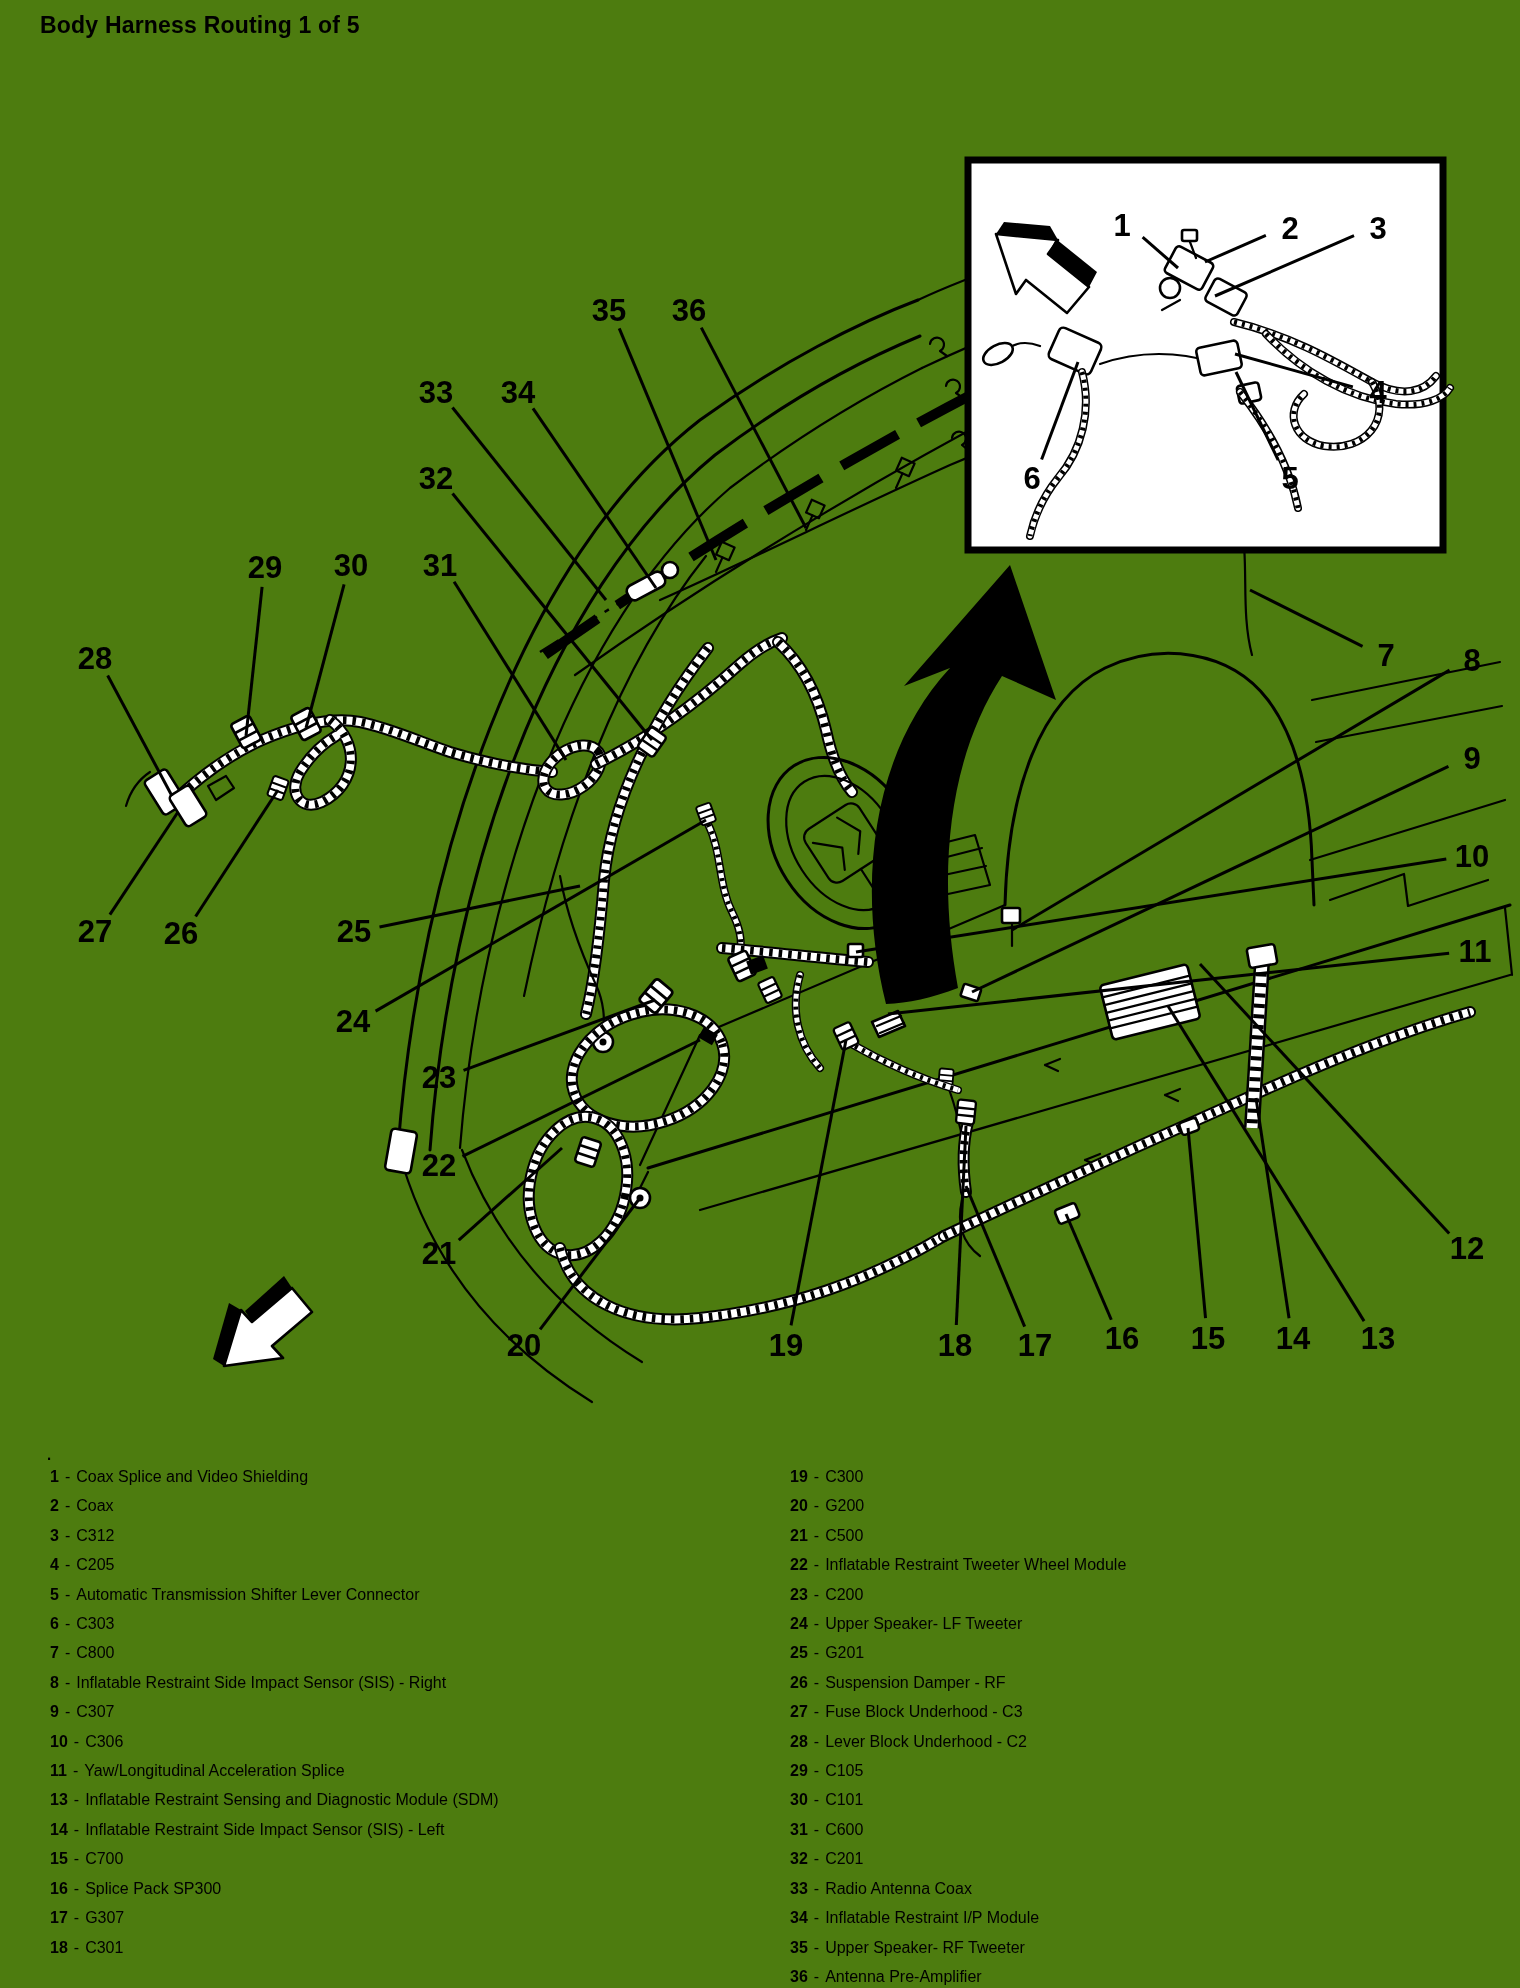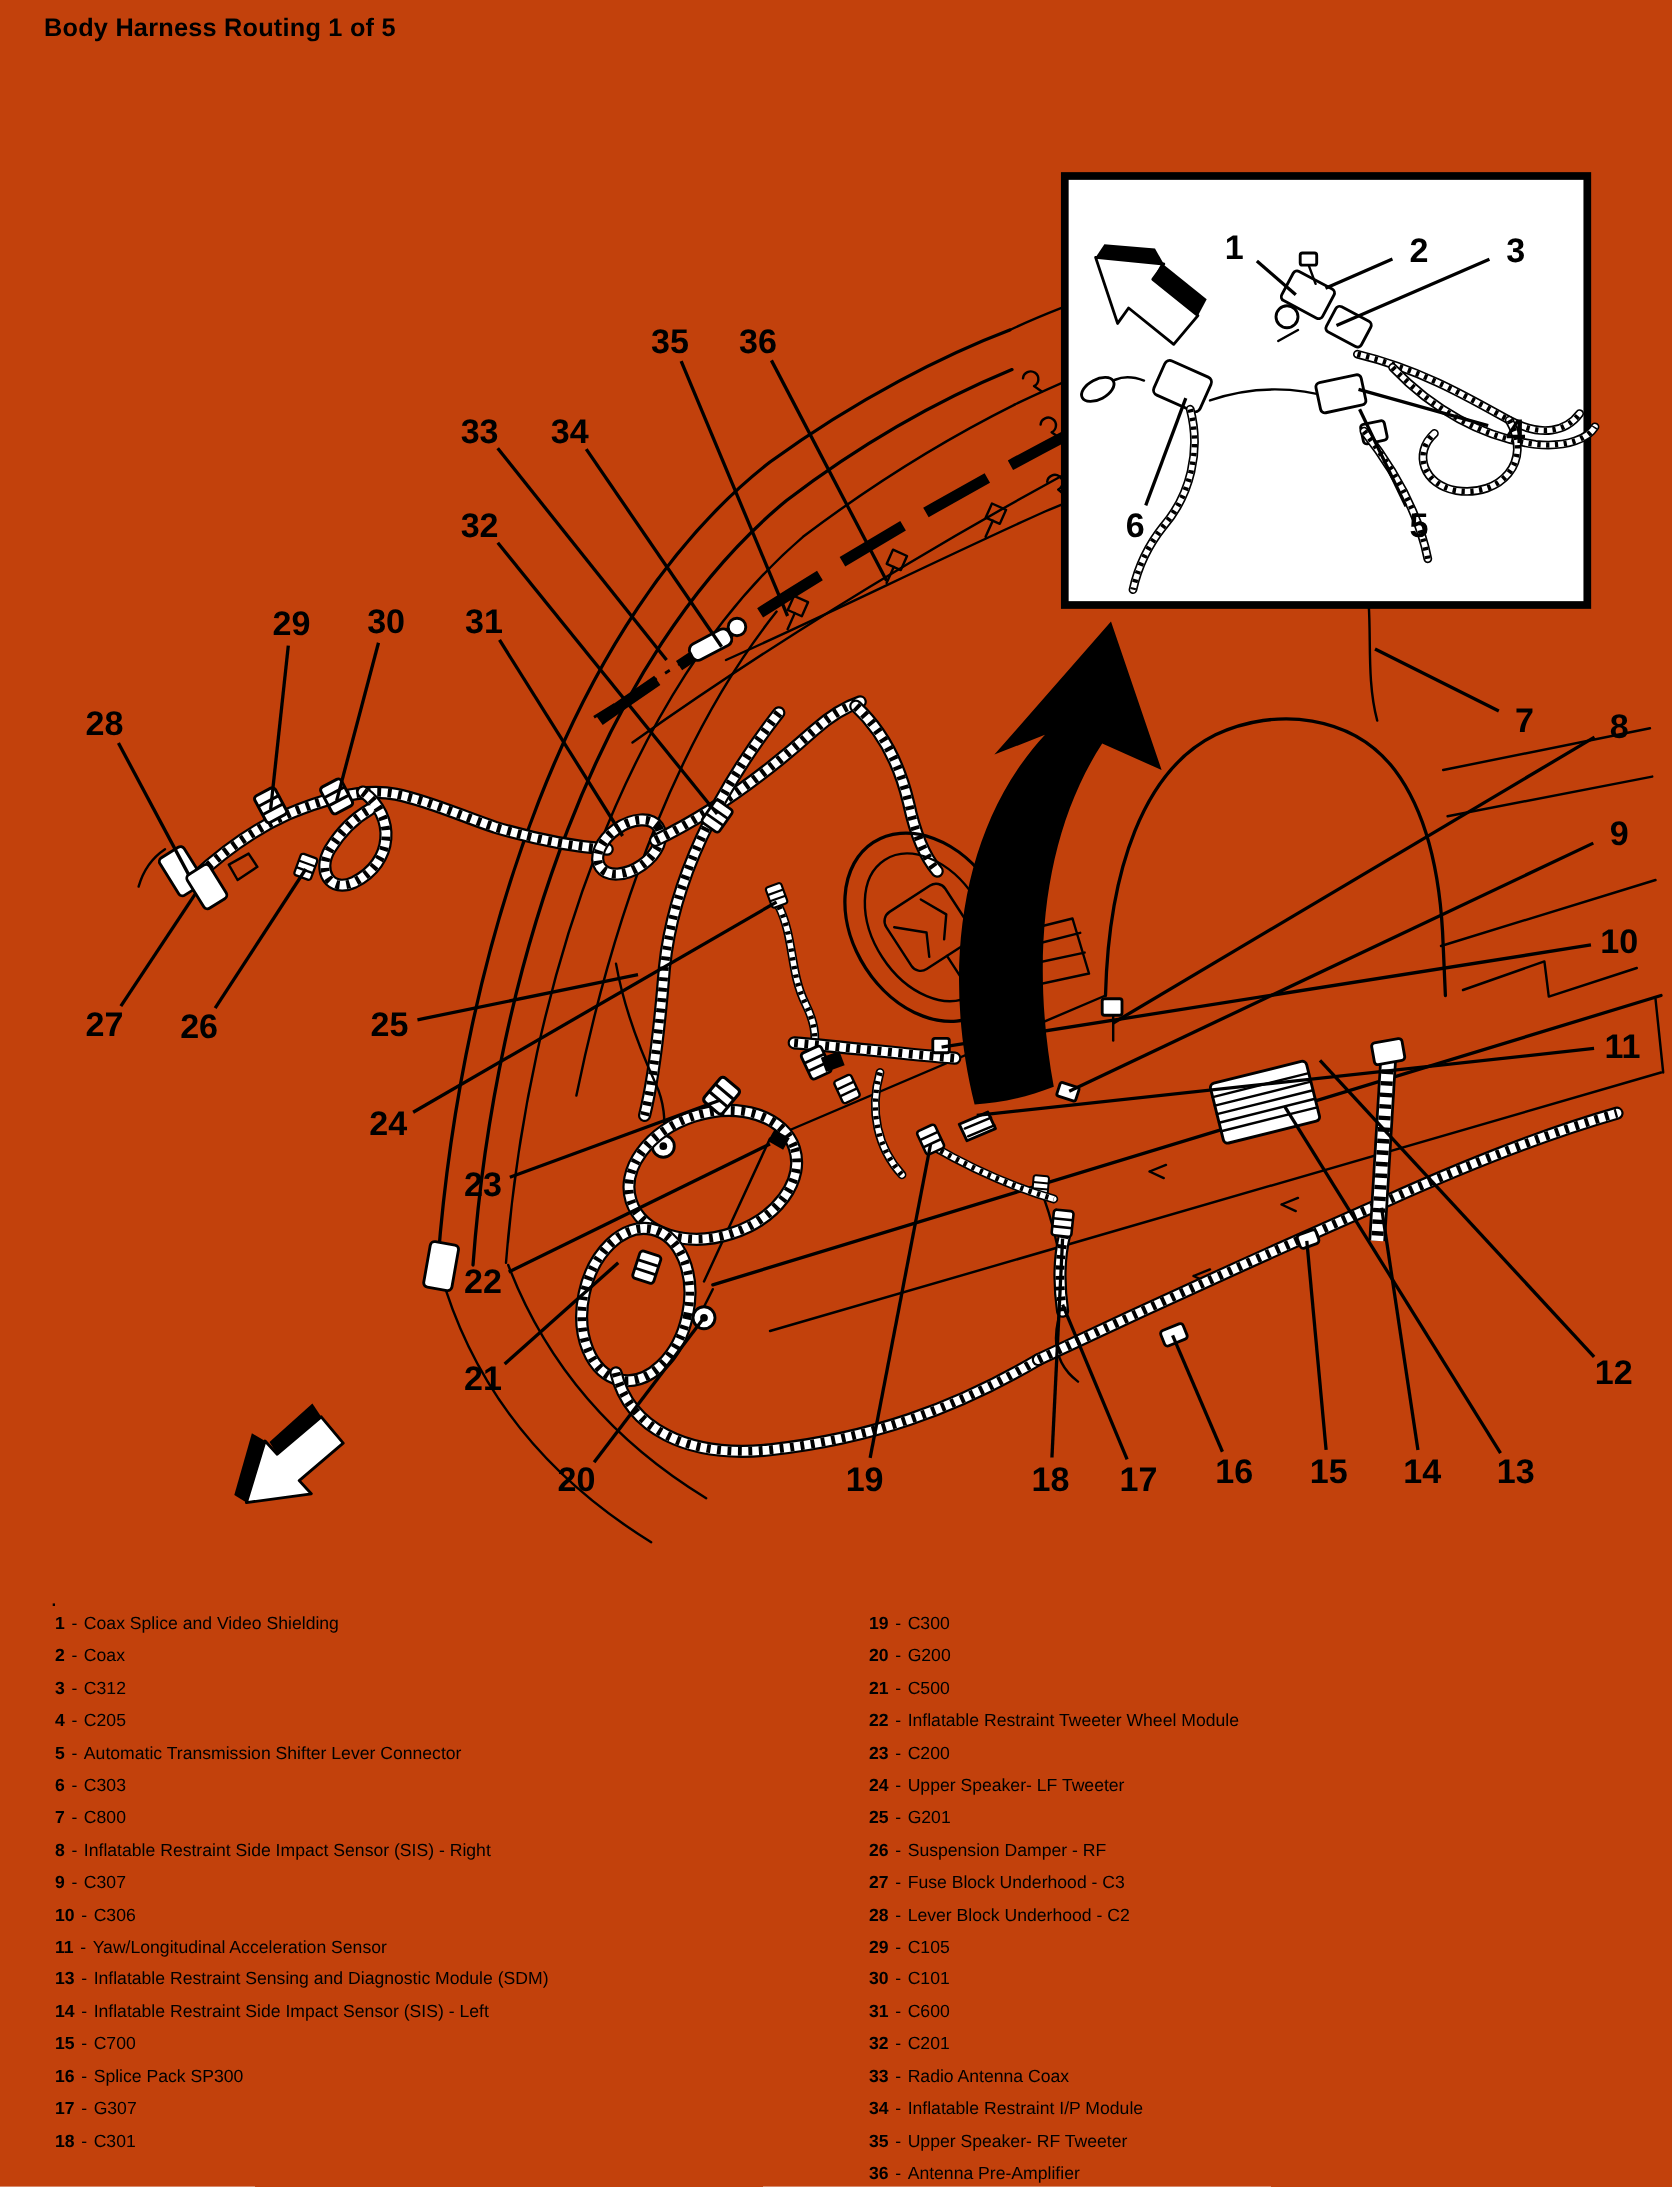--- a/index.html
+++ b/index.html
@@ -1,16 +1,16 @@
 <!DOCTYPE html>
 <html><head>
 <meta charset="utf-8">
 <style>
   html,body{margin:0;padding:0;background:#fff;}
-  .page{position:relative;width:1520px;height:1988px;background:#c2410c;overflow:hidden;
+  .page{position:relative;width:1520px;height:1988px;background:#4d7c0f;overflow:hidden;
         font-family:"Liberation Sans",sans-serif;color:#000;}
   .title{position:absolute;left:40px;top:12px;font-size:23px;font-weight:bold;letter-spacing:0.2px;}
   svg.diagram{position:absolute;left:0;top:0;}
   
   .ln{fill:none;stroke:#000;stroke-width:3;stroke-linecap:round;stroke-linejoin:round;}
   .ln2{fill:none;stroke:#000;stroke-width:2.2;stroke-linecap:round;stroke-linejoin:round;}
   .hv{fill:none;stroke:#000;stroke-width:10;stroke-dasharray:64 24;stroke-linecap:butt;}
   .dashdot{fill:none;stroke:#000;stroke-width:2.6;stroke-dasharray:22 9 5 9;}
   
   .tb{fill:none;stroke:#000;stroke-width:12;stroke-linecap:round;}
@@ -468,21 +468,21 @@
 
       <div class="legend-item">
         <span class="num">9</span><span class="sep">-</span><span class="txt">C307</span>
       </div>
 
       <div class="legend-item">
         <span class="num">10</span><span class="sep">-</span><span class="txt">C306</span>
       </div>
 
       <div class="legend-item">
-        <span class="num">11</span><span class="sep">-</span><span class="txt">Yaw/Longitudinal Acceleration Sensor</span>
+        <span class="num">11</span><span class="sep">-</span><span class="txt">Yaw/Longitudinal Acceleration Splice</span>
       </div>
 
 
       <div class="legend-item">
         <span class="num">13</span><span class="sep">-</span><span class="txt">Inflatable Restraint Sensing and Diagnostic Module (SDM)</span>
       </div>
 
       <div class="legend-item">
         <span class="num">14</span><span class="sep">-</span><span class="txt">Inflatable Restraint Side Impact Sensor (SIS) - Left</span>
       </div>

